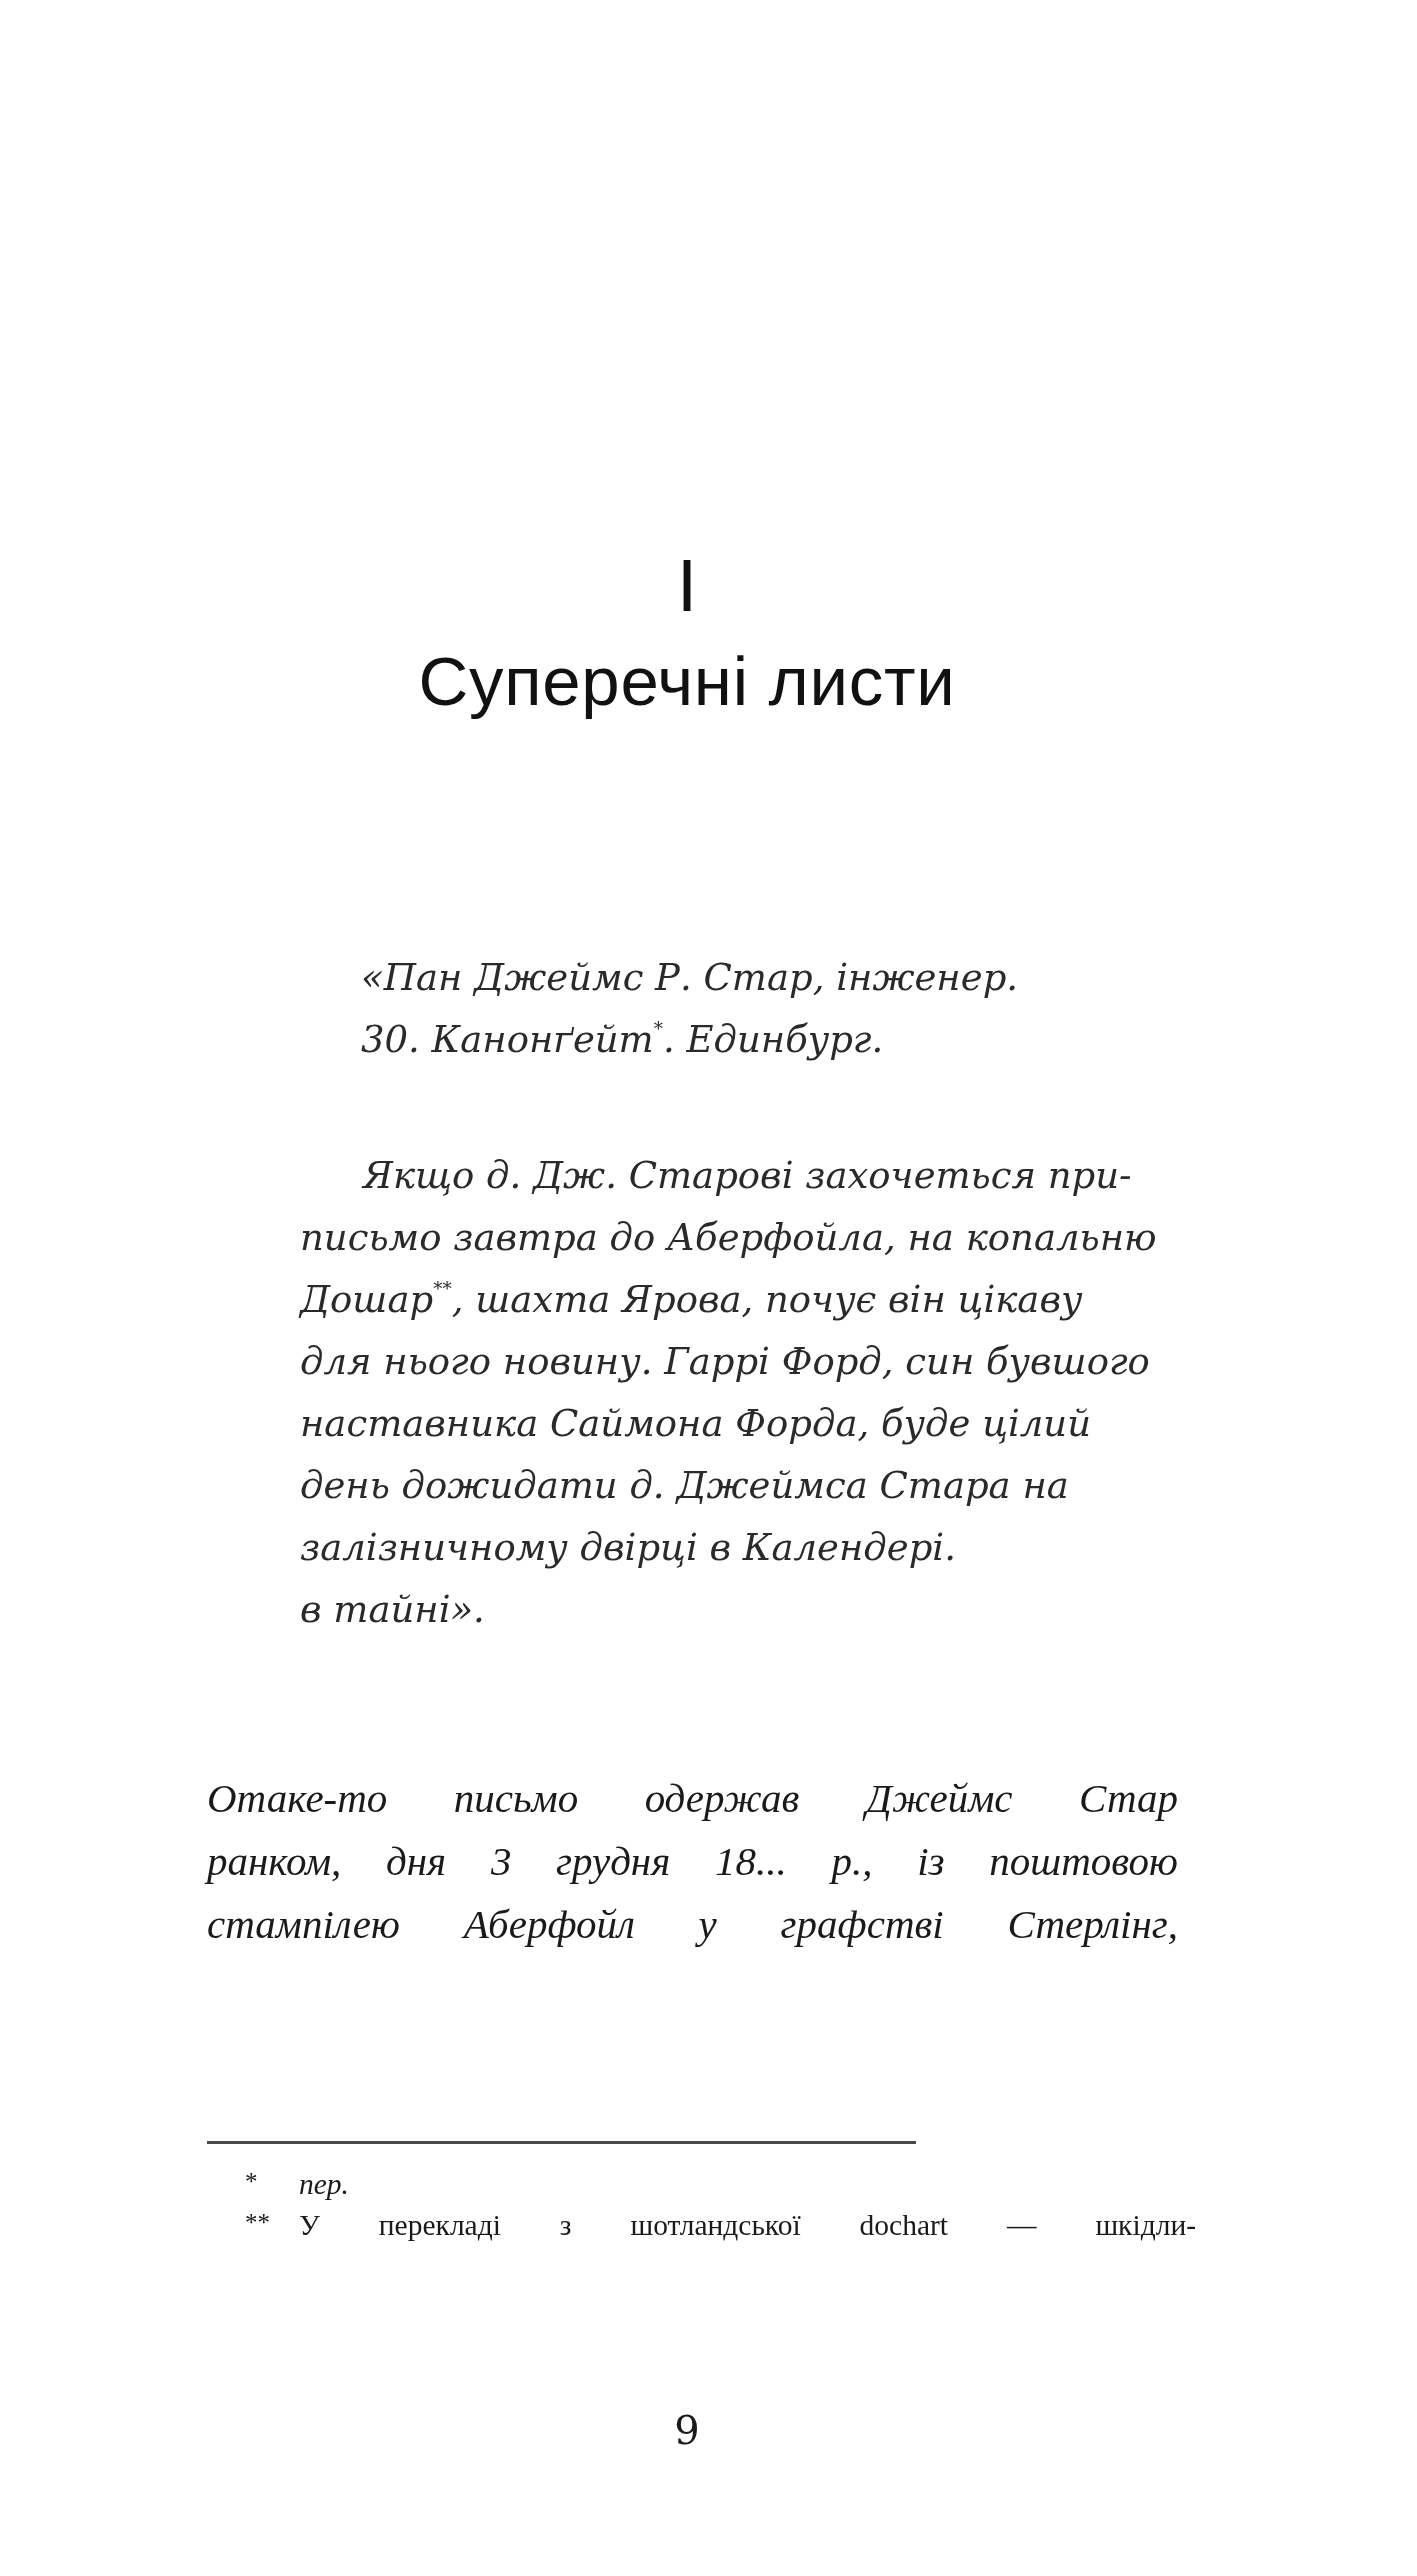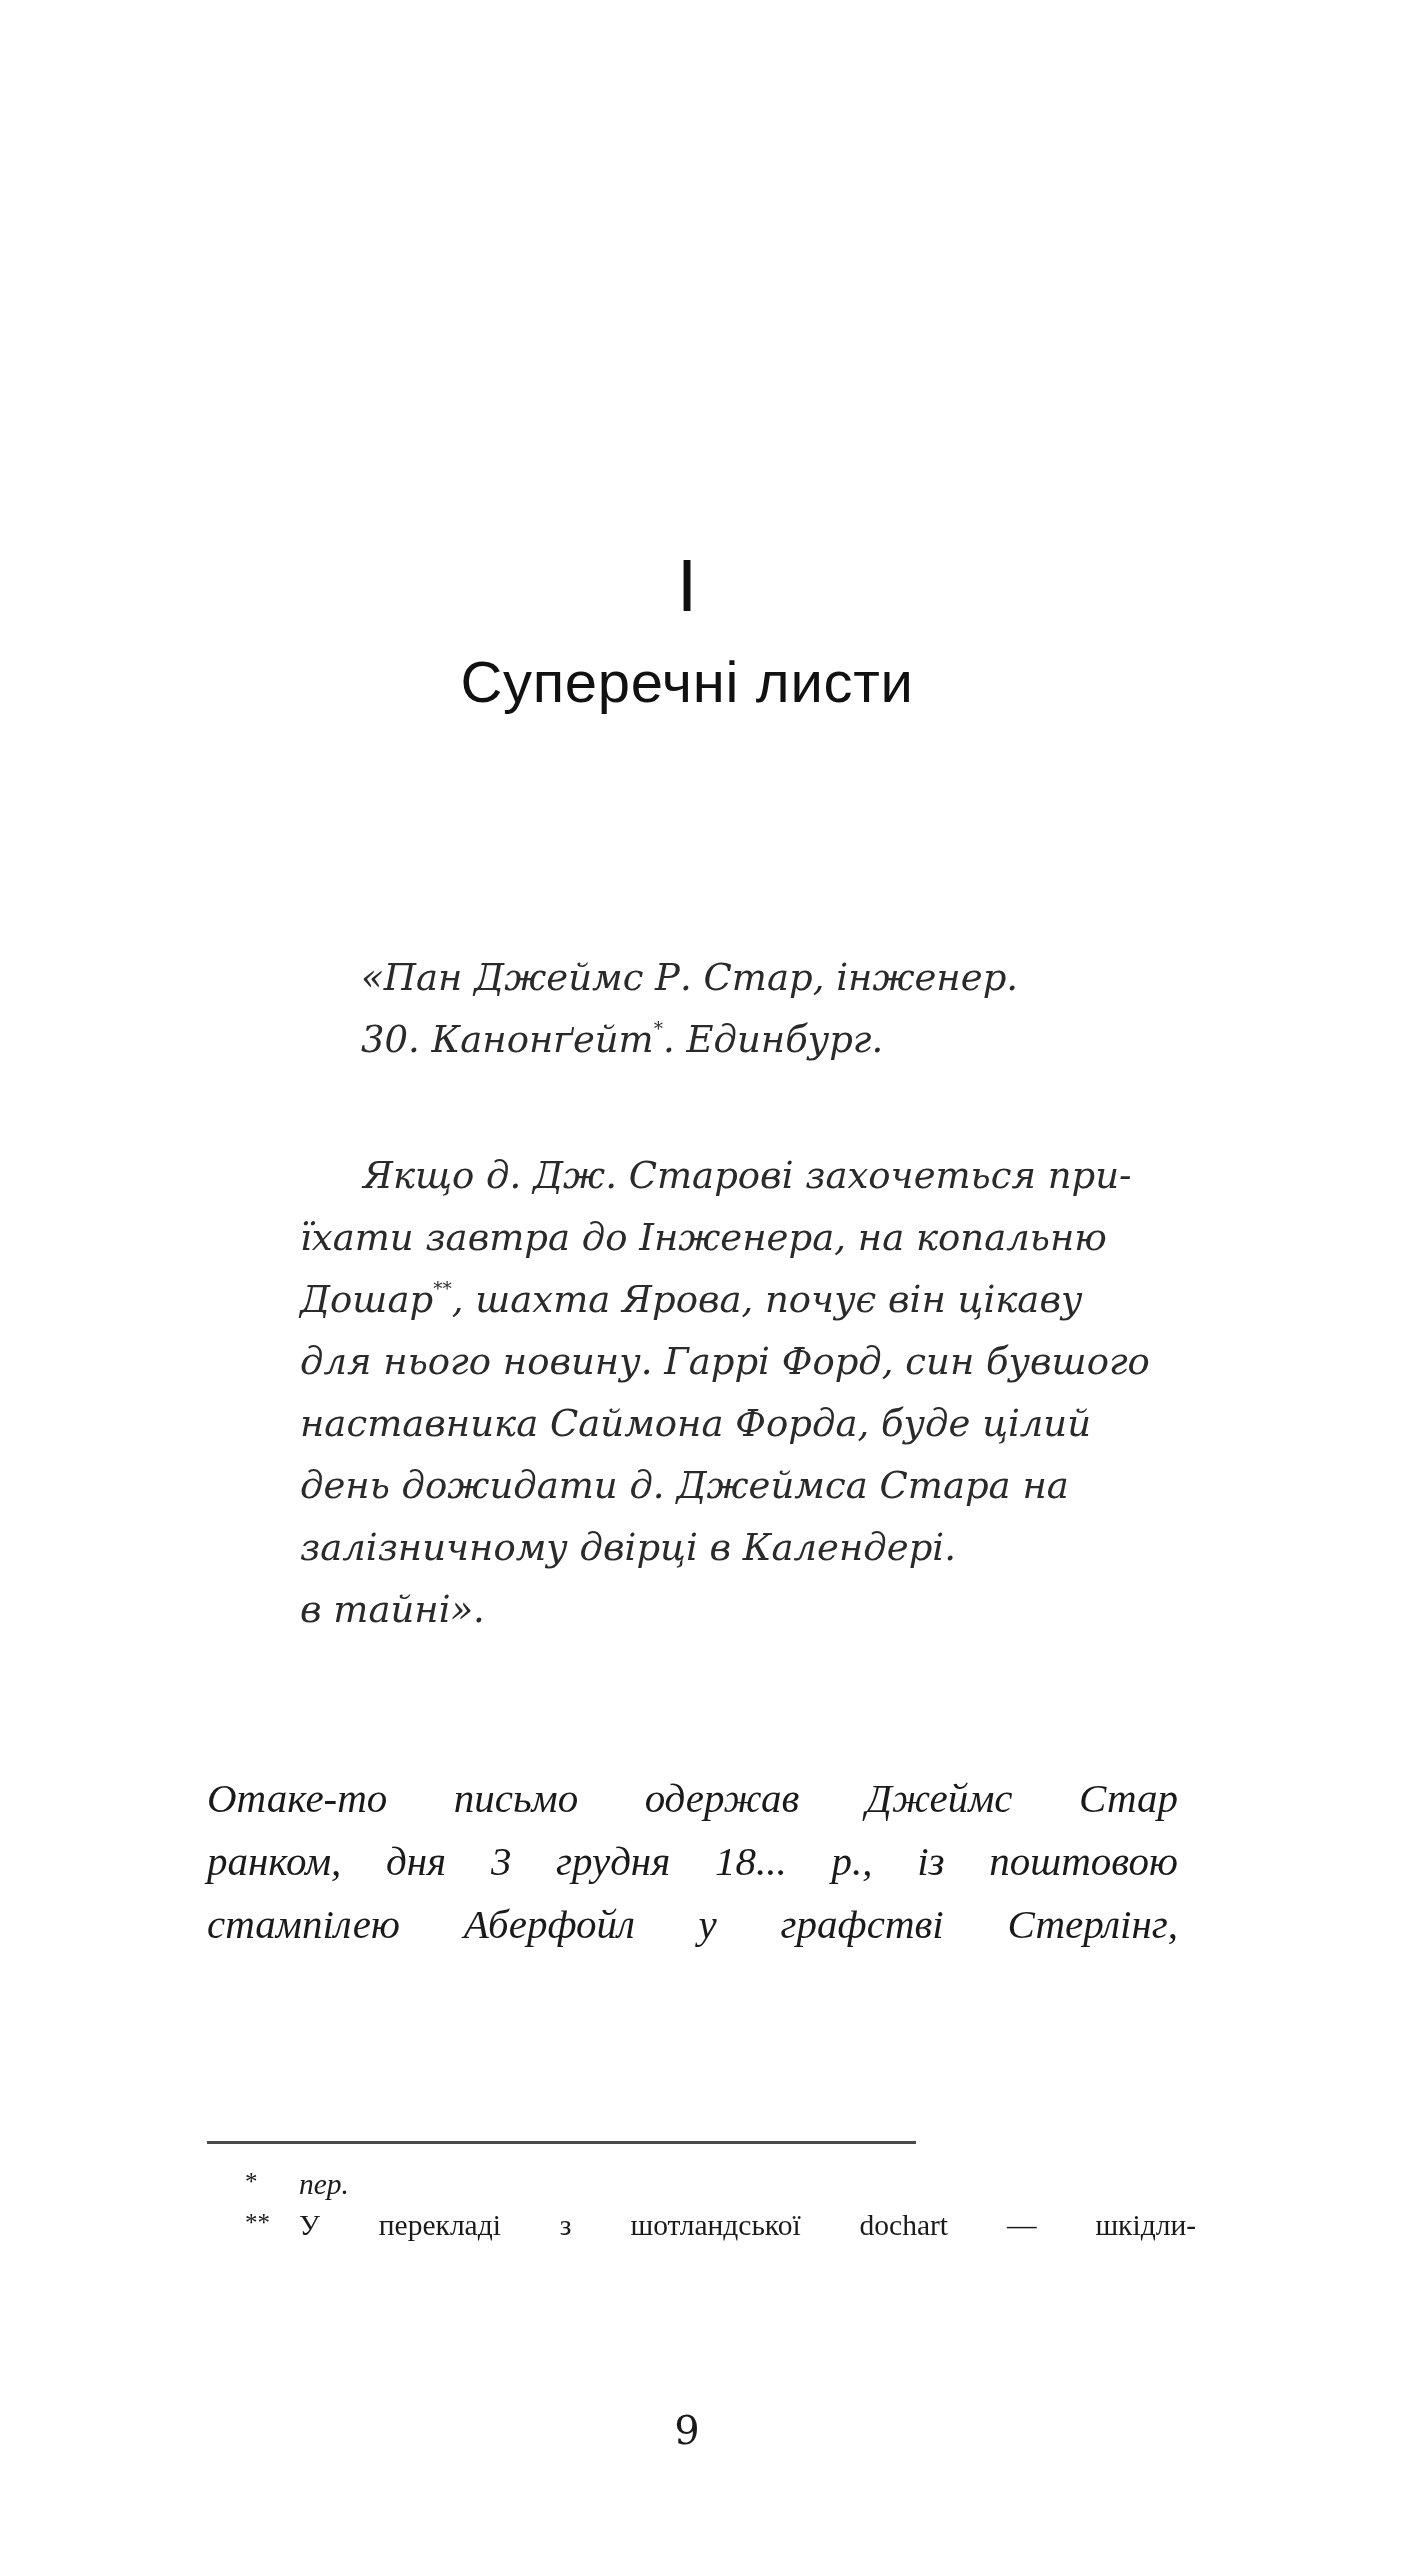--- a/index.html
+++ b/index.html
@@ -35,21 +35,21 @@
       font-weight: 400;
       color: #111;
     }
     .chapter-title {
       position: absolute;
       left: 0;
       width: 1374px;
       top: 637px;
       text-align: center;
       font-family: "Liberation Sans", "DejaVu Sans", sans-serif;
-      font-size: 58px;
+      font-size: 69px;
       line-height: 89px;
       font-weight: 400;
       color: #111;
       letter-spacing: 0.7px;
     }
     
     .letter {
       position: absolute;
       left: 270px;
       width: 912px;
@@ -159,21 +159,21 @@
 <div class="page">
 
   <div class="chapter-number">I</div>
   <div class="chapter-title">Суперечні листи</div>
 
   <div class="letter">
     <span class="line addr">«Пан Джеймс Р. Стар, інженер.</span>
     <span class="line addr"><span>30. Канонґейт</span><sup class="fn">*</sup><span>. Единбург.</span></span>
     <div class="gap"></div>
     <span class="line indent">Якщо д. Дж. Старові захочеться при-</span>
-    <span class="line">їхати завтра до Інженера, на копальню</span>
+    <span class="line">письмо завтра до Аберфойла, на копальню</span>
     <span class="line"><span>Дошар</span><sup class="fn">**</sup><span>, шахта Ярова, почує він цікаву</span></span>
     <span class="line">для нього новину. Гаррі Форд, син бувшого</span>
     <span class="line">наставника Саймона Форда, буде цілий</span>
     <span class="line">день дожидати д. Джеймса Стара на</span>
     <span class="line">залізничному двірці в Календері.</span>
     <span class="line">в тайні».</span>
   </div>
 
   <div class="body-text">
     <span class="line">Отаке-то письмо одержав Джеймс Стар</span>

